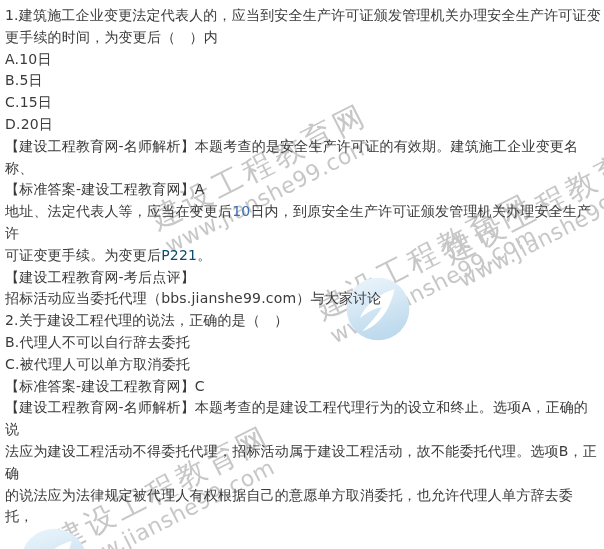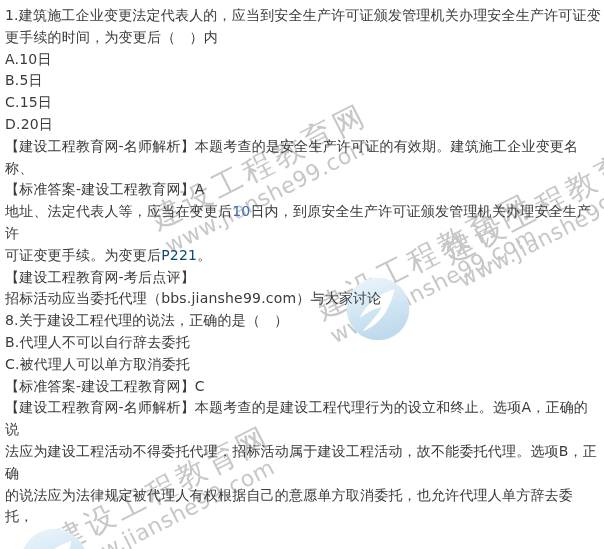--- a/index.html
+++ b/index.html
@@ -64,21 +64,21 @@
       <div class="line"><span>A.10日</span></div>
       <div class="line"><span>B.5日</span></div>
       <div class="line"><span>C.15日</span></div>
       <div class="line"><span>D.20日</span></div>
       <div class="line"><span>【建设工程教育网-名师解析】本题考查的是安全生产许可证的有效期。建筑施工企业变更名称、</span></div>
       <div class="line"><span>【标准答案-建设工程教育网】A</span></div>
       <div class="line"><span>地址、法定代表人等，应当在变更后</span><span style="color: rgb(60, 110, 180); margin-top: 15px;">10</span><span>日内，到原安全生产许可证颁发管理机关办理安全生产许</span></div>
       <div class="line"><span>可证变更手续。为变更后</span><span style="color: #0c4a6e;">P221</span><span>。</span></div>
       <div class="line"><span>【建设工程教育网-考后点评】</span></div>
       <div class="line"><span>招标活动应当委托代理（bbs.jianshe99.com）与大家讨论</span></div>
-      <div class="line"><span>8.关于建设工程代理的说法，正确的是（　）</span></div>
+      <div class="line"><span>2.关于建设工程代理的说法，正确的是（　）</span></div>
       <div class="line"><span>B.代理人不可以自行辞去委托</span></div>
       <div class="line"><span>C.被代理人可以单方取消委托</span></div>
       <div class="line"><span>【标准答案-建设工程教育网】C</span></div>
       <div class="line"><span>【建设工程教育网-名师解析】本题考查的是建设工程代理行为的设立和终止。选项A，正确的说</span></div>
       <div class="line"><span>法应为建设工程活动不得委托代理，招标活动属于建设工程活动，故不能委托代理。选项B，正确</span></div>
       <div class="line"><span>的说法应为法律规定被代理人有权根据自己的意愿单方取消委托，也允许代理人单方辞去委托，</span></div>
     </div>
 </div>
 
 </body></html>

